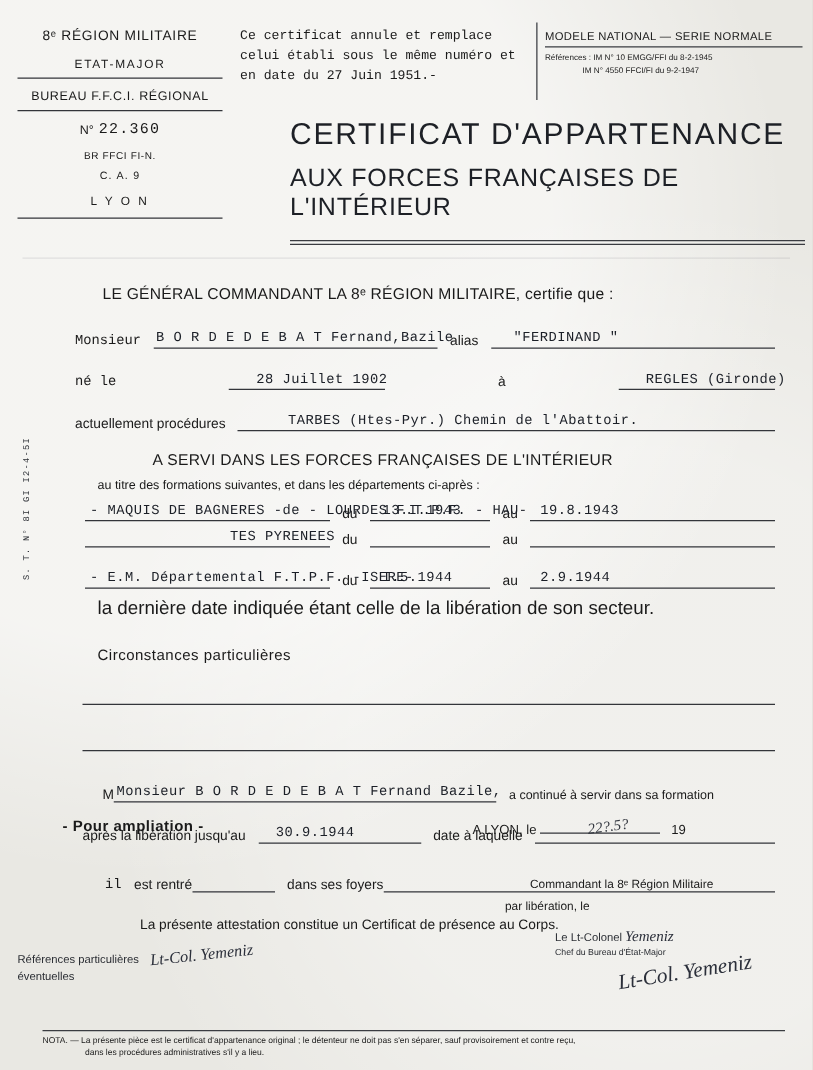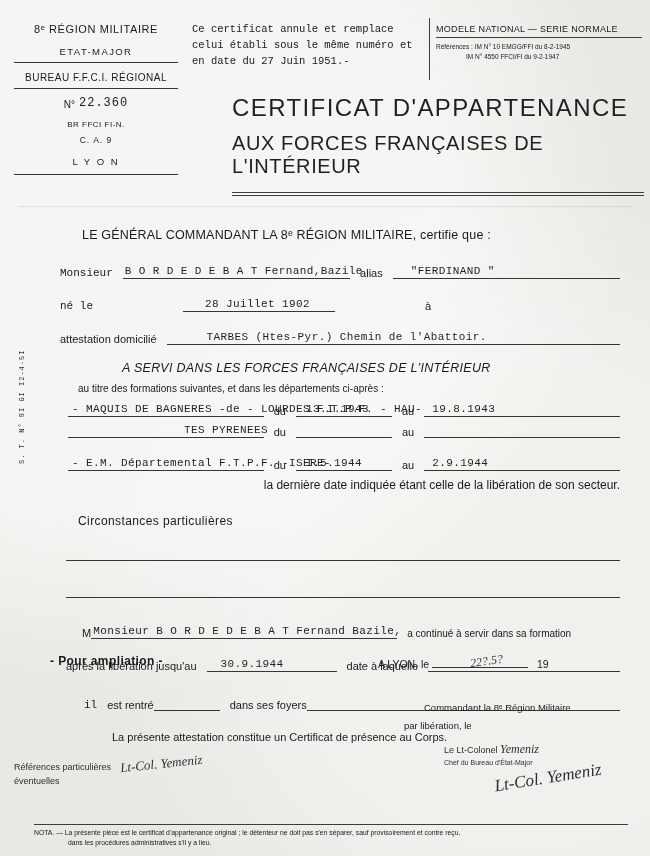--- a/index.html
+++ b/index.html
@@ -68,23 +68,23 @@
   .lbl{font-size:11px;white-space:nowrap;}
   .fill{flex:1 1 auto;border-bottom:1px solid #33353a;height:14px;position:relative;}
   .typed{
     font-family:"Liberation Mono", monospace;
     font-size:11px;letter-spacing:.4px;color:#1b1f27;
     position:absolute;bottom:1px;white-space:nowrap;
   }
   .gap{width:10px;}
 
   #l-general{font-size:12.5px;letter-spacing:.2px;margin-left:22px;}
-  #sect-servi{font-size:12.5px;letter-spacing:.3px;margin:16px 0 8px 62px;font-style:italic;}
+  #sect-servi{font-size:12.5px;letter-spacing:.3px;margin:16px 0 8px 62px;}
   #sub-titre{font-size:10px;margin:0 0 8px 18px;}
-  #derniere{font-size:12px;margin:7px 0 0 18px;text-align:right;}
+  #derniere{font-size:15px;margin:7px 0 0 18px;}
   #circ{font-size:12px;letter-spacing:.4px;margin:22px 0 0 18px;}
   #attest{font-size:11px;margin-top:20px;margin-left:52px;}
   #nota{
     position:absolute;left:34px;top:824px;width:594px;font-size:6.8px;line-height:1.5;
   }
 
   
   #side{
     position:absolute;left:-38px;top:400px;width:120px;
     transform:rotate(-90deg);
@@ -186,24 +186,27 @@
 
     <div class="row" style="margin-top:18px;gap:40px;">
       <span class="lbl mono">né  le</span>
       <span class="gap"></span>
       <div class="fill" style="max-width:152px;">
         <span class="typed" style="left:22px;">28 Juillet 1902</span>
       </div>
       <span class="gap"></span>
       <span class="lbl">à</span>
       <span class="gap"></span>
+      <div class="fill">
+        <span class="typed" style="left:22px;">REGLES (Gironde)</span>
+      </div>
     </div>
 
     <div class="row" style="margin-top:18px;">
-      <span class="lbl">attestation domicilié</span>
+      <span class="lbl">actuellement procédures</span>
       <span class="gap"></span>
       <div class="fill">
         <span class="typed" style="left:40px;">TARBES (Htes-Pyr.) Chemin de l'Abattoir.</span>
       </div>
     </div>
 
     <div id="sect-servi">A SERVI DANS LES FORCES FRANÇAISES DE L'INTÉRIEUR</div>
     <div id="sub-titre">au titre des formations suivantes, et dans les départements ci-après :</div>
 
     <div class="row" style="margin-top:2px;">

